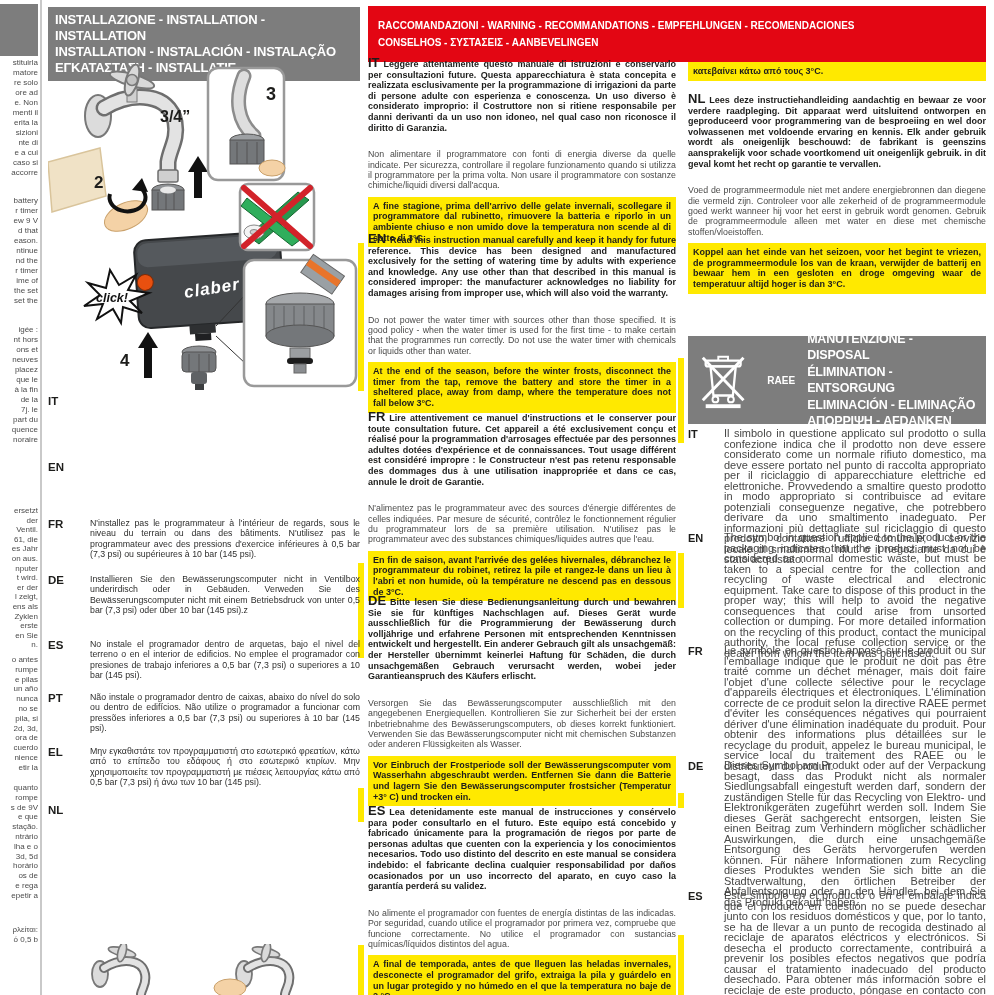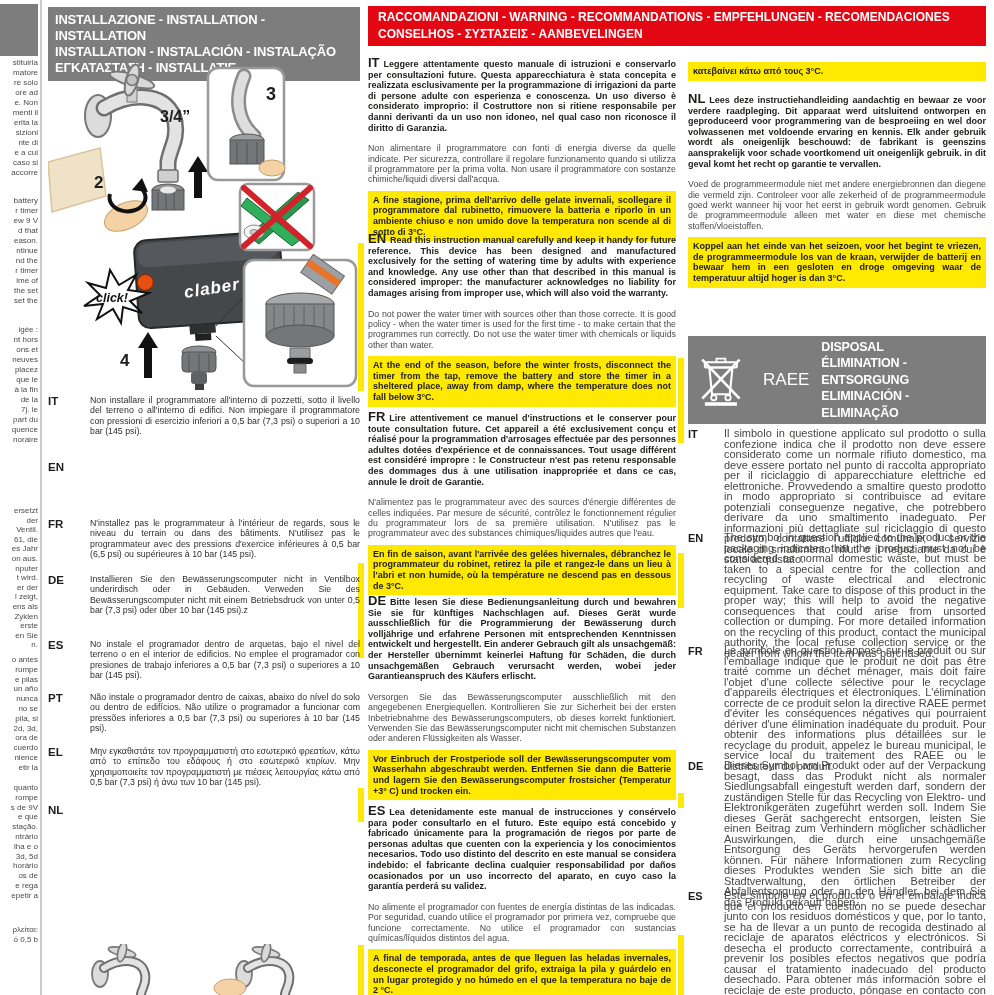--- a/index.html
+++ b/index.html
@@ -2,35 +2,35 @@
 <html><head>
 <meta charset="utf-8">
 <style>
   html,body{margin:0;padding:0;background:#fff}
   .page{position:relative;width:994px;height:995px;background:#fff;overflow:hidden;
         font-family:"Liberation Sans",sans-serif;color:#222}
   .abs{position:absolute}
   .pre{white-space:pre-line}
   .gray-hdr{background:#7d7d7d;color:#fff;font-weight:bold;font-size:13px;line-height:16px;
             padding:5px 7px;letter-spacing:-0.2px}
-  .red-hdr{background:#e30613;color:#fff;font-weight:bold;font-size:12px;line-height:17px;padding:3px 10px}
+  .red-hdr{background:#e30613;color:#fff;font-weight:bold;font-size:10px;line-height:17px;padding:11px 10px}
   .margin-frag{position:absolute;right:2px;width:36px;font-size:8px;line-height:10px;
                color:#4c4c4c;text-align:right;white-space:pre-line;overflow:hidden}
   .item{position:absolute;display:flex;width:100%}
   .item .lg{font-weight:bold;font-size:11.5px;width:42px;flex:none;color:#1d1d1b}
   .item .tx{font-size:8.8px;line-height:10.4px;text-align:justify;color:#2e2e2d;flex:1}
   .wb{position:absolute;left:0;width:100%}
   .wb p{margin:0;text-align:justify}
   .wb .lang-big{font-weight:bold;font-size:13px;color:#1d1d1b;margin-right:4px}
   .wb .b{font-weight:bold;font-size:9px;line-height:10.6px;color:#1d1d1b}
-  .wb .r{font-size:8.8px;line-height:10.4px;color:#4a4a49;margin-top:10px}
+  .wb .r{font-size:8.8px;line-height:10.4px;color:#4a4a49;margin-top:16px}
   .hl{background:#ffe900;font-weight:bold;font-size:9px;line-height:10.6px;color:#1d1d1b;
       text-align:justify;padding:4px 5px;margin-top:6px}
   .raee-box{position:absolute;background:#7d7d7d;color:#fff;display:flex;align-items:center;padding:7px 8px}
-  .raee-label{font-weight:normal;font-size:17px;margin:0 12px 0 19px;flex:none}
+  .raee-label{font-weight:bold;font-size:10px;margin:0 12px 0 19px;flex:none}
   .raee-title{font-weight:bold;font-size:12.5px;line-height:16.5px;letter-spacing:-0.2px}
   .raee-item{position:absolute;display:flex;width:100%}
   .raee-item .lg{font-weight:bold;font-size:11px;width:36px;flex:none;color:#1d1d1b}
   .raee-item .tx{font-size:11px;line-height:10.5px;text-align:justify;color:#474746;flex:1}
   .ysliver{position:absolute;width:6px;background:#ffe900}
   .vline{position:absolute;width:2px;background:#c9c9c9}
   svg text{font-family:"Liberation Sans",sans-serif}
 </style>
 </head>
 <body>
@@ -241,28 +241,27 @@
         <line x1="276" y1="242" x2="276" y2="272" stroke="#5e6163"></line>
         <ellipse cx="252" cy="272" rx="34" ry="11" fill="#74777a" stroke="#555"></ellipse>
         <rect x="242" y="284" width="20" height="10" fill="#9b9ea1" stroke="#666"></rect>
         <rect x="239" y="294" width="26" height="6" rx="3" fill="#1c1c1c"></rect>
         <rect x="246" y="300" width="12" height="9" fill="#8a8d90" stroke="#666"></rect>
       </g>
     </svg>
 
     <div class="item" style="top:395px">
       <span class="lg">IT</span>
-      <span class="tx">Non installare il programmatore all'interno di pozzetti, sotto il livello del terreno o all'interno di edifici. Non impiegare il programmatore con pressioni di esercizio inferiori a 0,5 bar (7,3 psi) o superiori a 10 bar (145 psi).</span>
     </div>
     <div class="item" style="top:461px">
       <span class="lg">EN</span>
     </div>
     <div class="item" style="top:518px">
       <span class="lg">FR</span>
-      <span class="tx">N'installez pas le programmateur à l'intérieur de regards, sous le niveau du terrain ou dans des bâtiments. N'utilisez pas le programmateur avec des pressions d'exercice inférieures à 0,5 bar (6,5 psi) ou supérieures à 10 bar (145 psi).</span>
+      <span class="tx">N'installez pas le programmateur à l'intérieur de regards, sous le niveau du terrain ou dans des bâtiments. N'utilisez pas le programmateur avec des pressions d'exercice inférieures à 0,5 bar (7,3 psi) ou supérieures à 10 bar (145 psi).</span>
     </div>
     <div class="item" style="top:574px">
       <span class="lg">DE</span>
       <span class="tx">Installieren Sie den Bewässerungscomputer nicht in Ventilbox underirdisch oder in Gebäuden. Verweden Sie des Bewässerungscomputer nicht mit einem Betriebsdruck von unter 0,5 bar (7,3 psi) oder über 10 bar (145 psi).z</span>
     </div>
     <div class="item" style="top:639px">
       <span class="lg">ES</span>
       <span class="tx">No instale el programador dentro de arquetas, bajo el nivel del terreno o en el interior de edificios. No emplee el programador con presiones de trabajo inferiores a 0,5 bar (7,3 psi) o superiores a 10 bar (145 psi).</span>
     </div>
     <div class="item" style="top:692px">
@@ -300,21 +299,21 @@
 CONSELHOS - ΣΥΣΤΑΣΕΙΣ - AANBEVELINGEN</div>
 
   <div class="abs" style="left:368px;top:0;width:308px;height:995px">
     <div class="wb" style="top:58px">
       <p class="b"><span class="lang-big">IT</span><span>Leggere attentamente questo manuale di istruzioni e conservarlo per consultazioni future. Questa apparecchiatura è stata concepita e realizzata esclusivamente per la programmazione di irrigazioni da parte di persone adulte con esperienza e conoscenza. Un uso diverso è considerato improprio: il Costruttore non si ritiene responsabile per danni derivanti da un uso non idoneo, nel qual caso non riconosce il diritto di Garanzia.</span></p>
       <p class="r">Non alimentare il programmatore con fonti di energia diverse da quelle indicate. Per sicurezza, controllare il regolare funzionamento quando si utilizza il programmatore per la prima volta. Non usare il programmatore con sostanze chimiche/liquidi diversi dall'acqua.</p>
       <div class="hl">A fine stagione,  prima dell'arrivo delle gelate invernali, scollegare il programmatore dal rubinetto, rimuovere la batteria e riporlo in un ambiente chiuso e non umido dove la temperatura non scende al di sotto di 3°C.</div>
     </div>
     <div class="wb" style="top:234px">
       <p class="b"><span class="lang-big">EN</span><span>Read this instruction manual carefully and keep it handy for future reference. This device has been designed and manufactured exclusively for the setting of watering time by adults with experience and knowledge. Any use other than that described in this manual is considered improper: the manufacturer acknowledges no liability for damages arising from improper use, which will also void the warranty.</span></p>
-      <p class="r">Do not power the water timer with sources other than those correcte. It is good policy - when the water timer is used for the first time - to make certain that the programmes run correctly. Do not use the water timer with chemicals or liquids other than water.</p>
+      <p class="r">Do not power the water timer with sources other than those specified. It is good policy - when the water timer is used for the first time - to make certain that the programmes run correctly. Do not use the water timer with chemicals or liquids other than water.</p>
       <div class="hl">At the end of the season, before the winter frosts, disconnect the timer from the tap, remove the battery and store the timer in a sheltered place, away from damp, where the temperature does not fall below 3°C.</div>
     </div>
     <div class="wb" style="top:412px">
       <p class="b"><span class="lang-big">FR</span><span>Lire attentivement ce manuel d'instructions et le conserver pour toute consultation future. Cet appareil a été exclusivement conçu et réalisé pour la programmation d'arrosages effectuée par des personnes adultes dotées d'expérience et de connaissances. Tout usage différent est considéré impropre : le Constructeur n'est pas retenu responsable des dommages dus à une utilisation inappropriée et dans ce cas, annule le droit de Garantie.</span></p>
       <p class="r">N'alimentez pas le programmateur avec des sources d'énergie différentes de celles indiquées. Par mesure de sécurité, contrôlez le fonctionnement régulier du programmateur lors de sa première utilisation. N'utilisez pas le programmateur avec des substances chimiques/liquides autres que l'eau.</p>
       <div class="hl">En fin de saison, avant l'arrivée des gelées hivernales, débranchez le programmateur du robinet, retirez la pile et rangez-le dans un lieu à l'abri et non humide, où la température ne descend pas en dessous de 3°C.</div>
     </div>
     <div class="wb" style="top:596px">
       <p class="b"><span class="lang-big">DE</span><span>Bitte lesen Sie diese Bedienungsanleitung durch und bewahren Sie sie für künftiges Nachschlagen auf. Dieses Gerät wurde ausschließlich für die Programmierung der Bewässerung durch volljährige und erfahrene Personen mit entsprechenden Kenntnissen entwickelt und hergestellt. Ein anderer Gebrauch gilt als unsachgemäß: der Hersteller übernimmt keinerlei Haftung für Schäden, die durch unsachgemäßen Gebrauch verursacht werden, wobei jeder Garantieanspruch des Käufers erlischt.</span></p>
       <p class="r">Versorgen Sie das Bewässerungscomputer ausschließlich mit den angegebenen Energiequellen. Kontrollieren Sie zur Sicherheit bei der ersten Inbetriebnahme des Bewässerungscomputers, ob dieses korrekt funktioniert. Verwenden Sie das Bewässerungscomputer nicht mit chemischen Substanzen oder anderen Flüssigkeiten als Wasser.</p>

